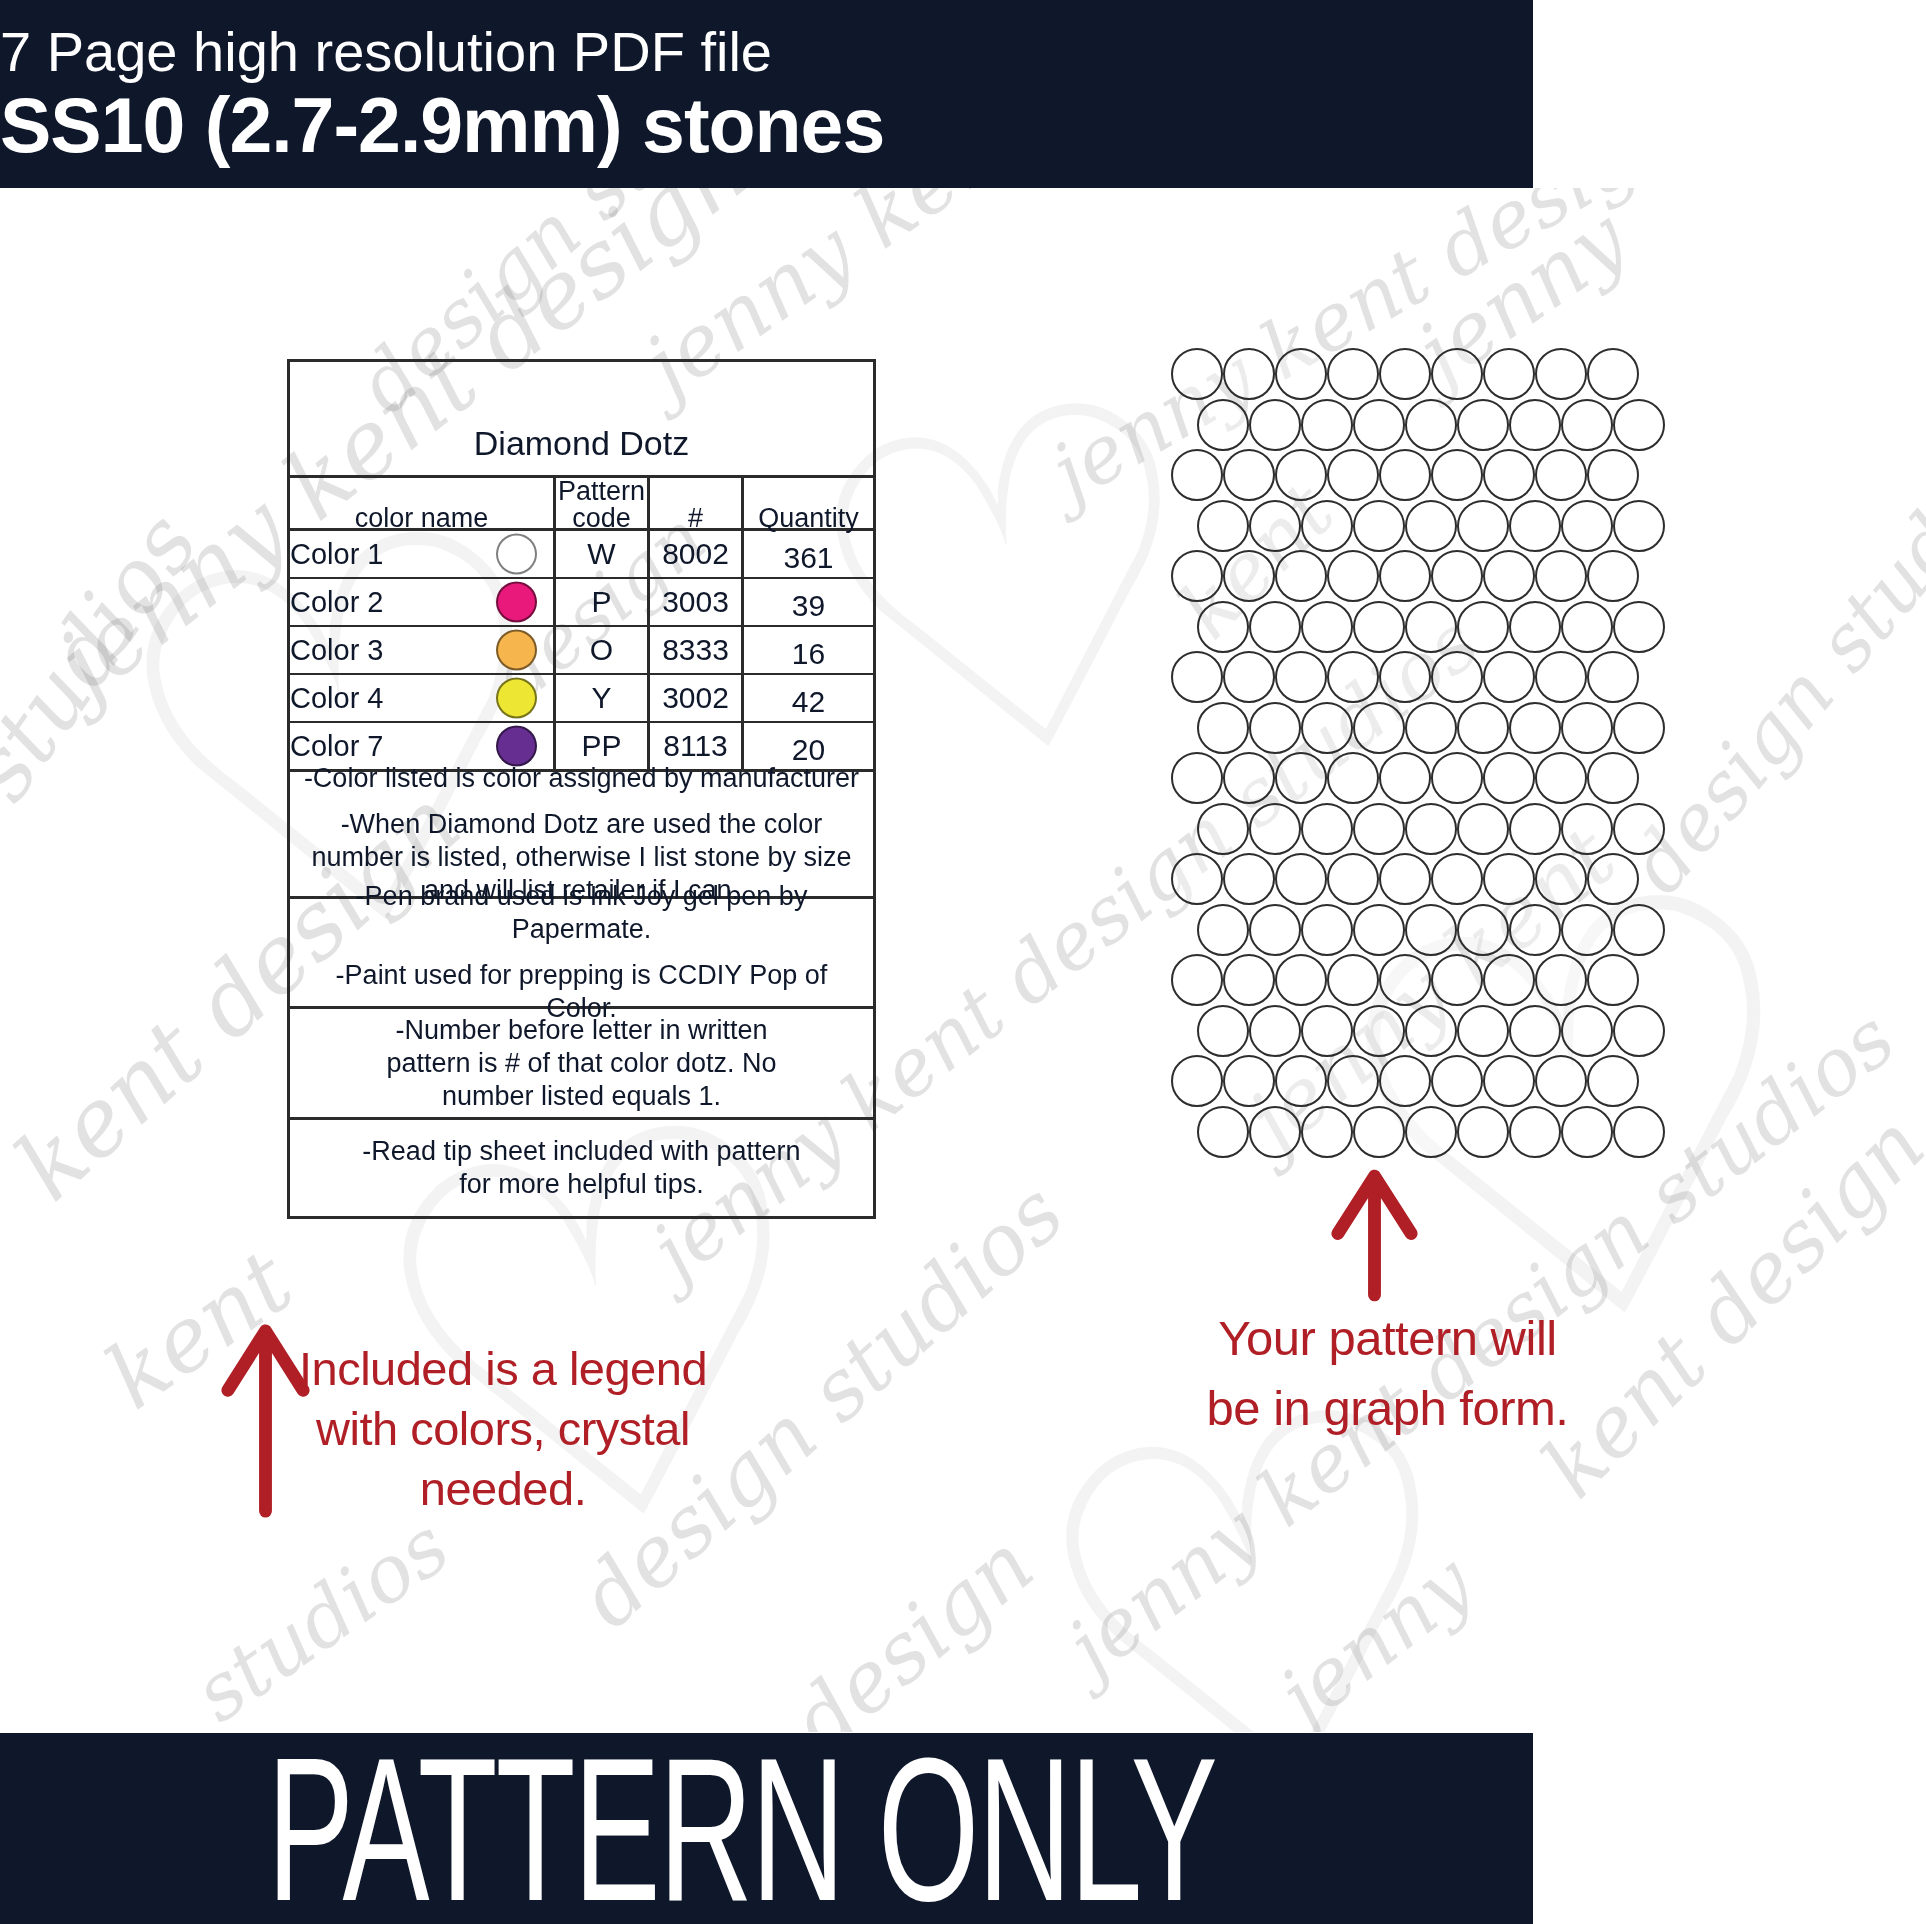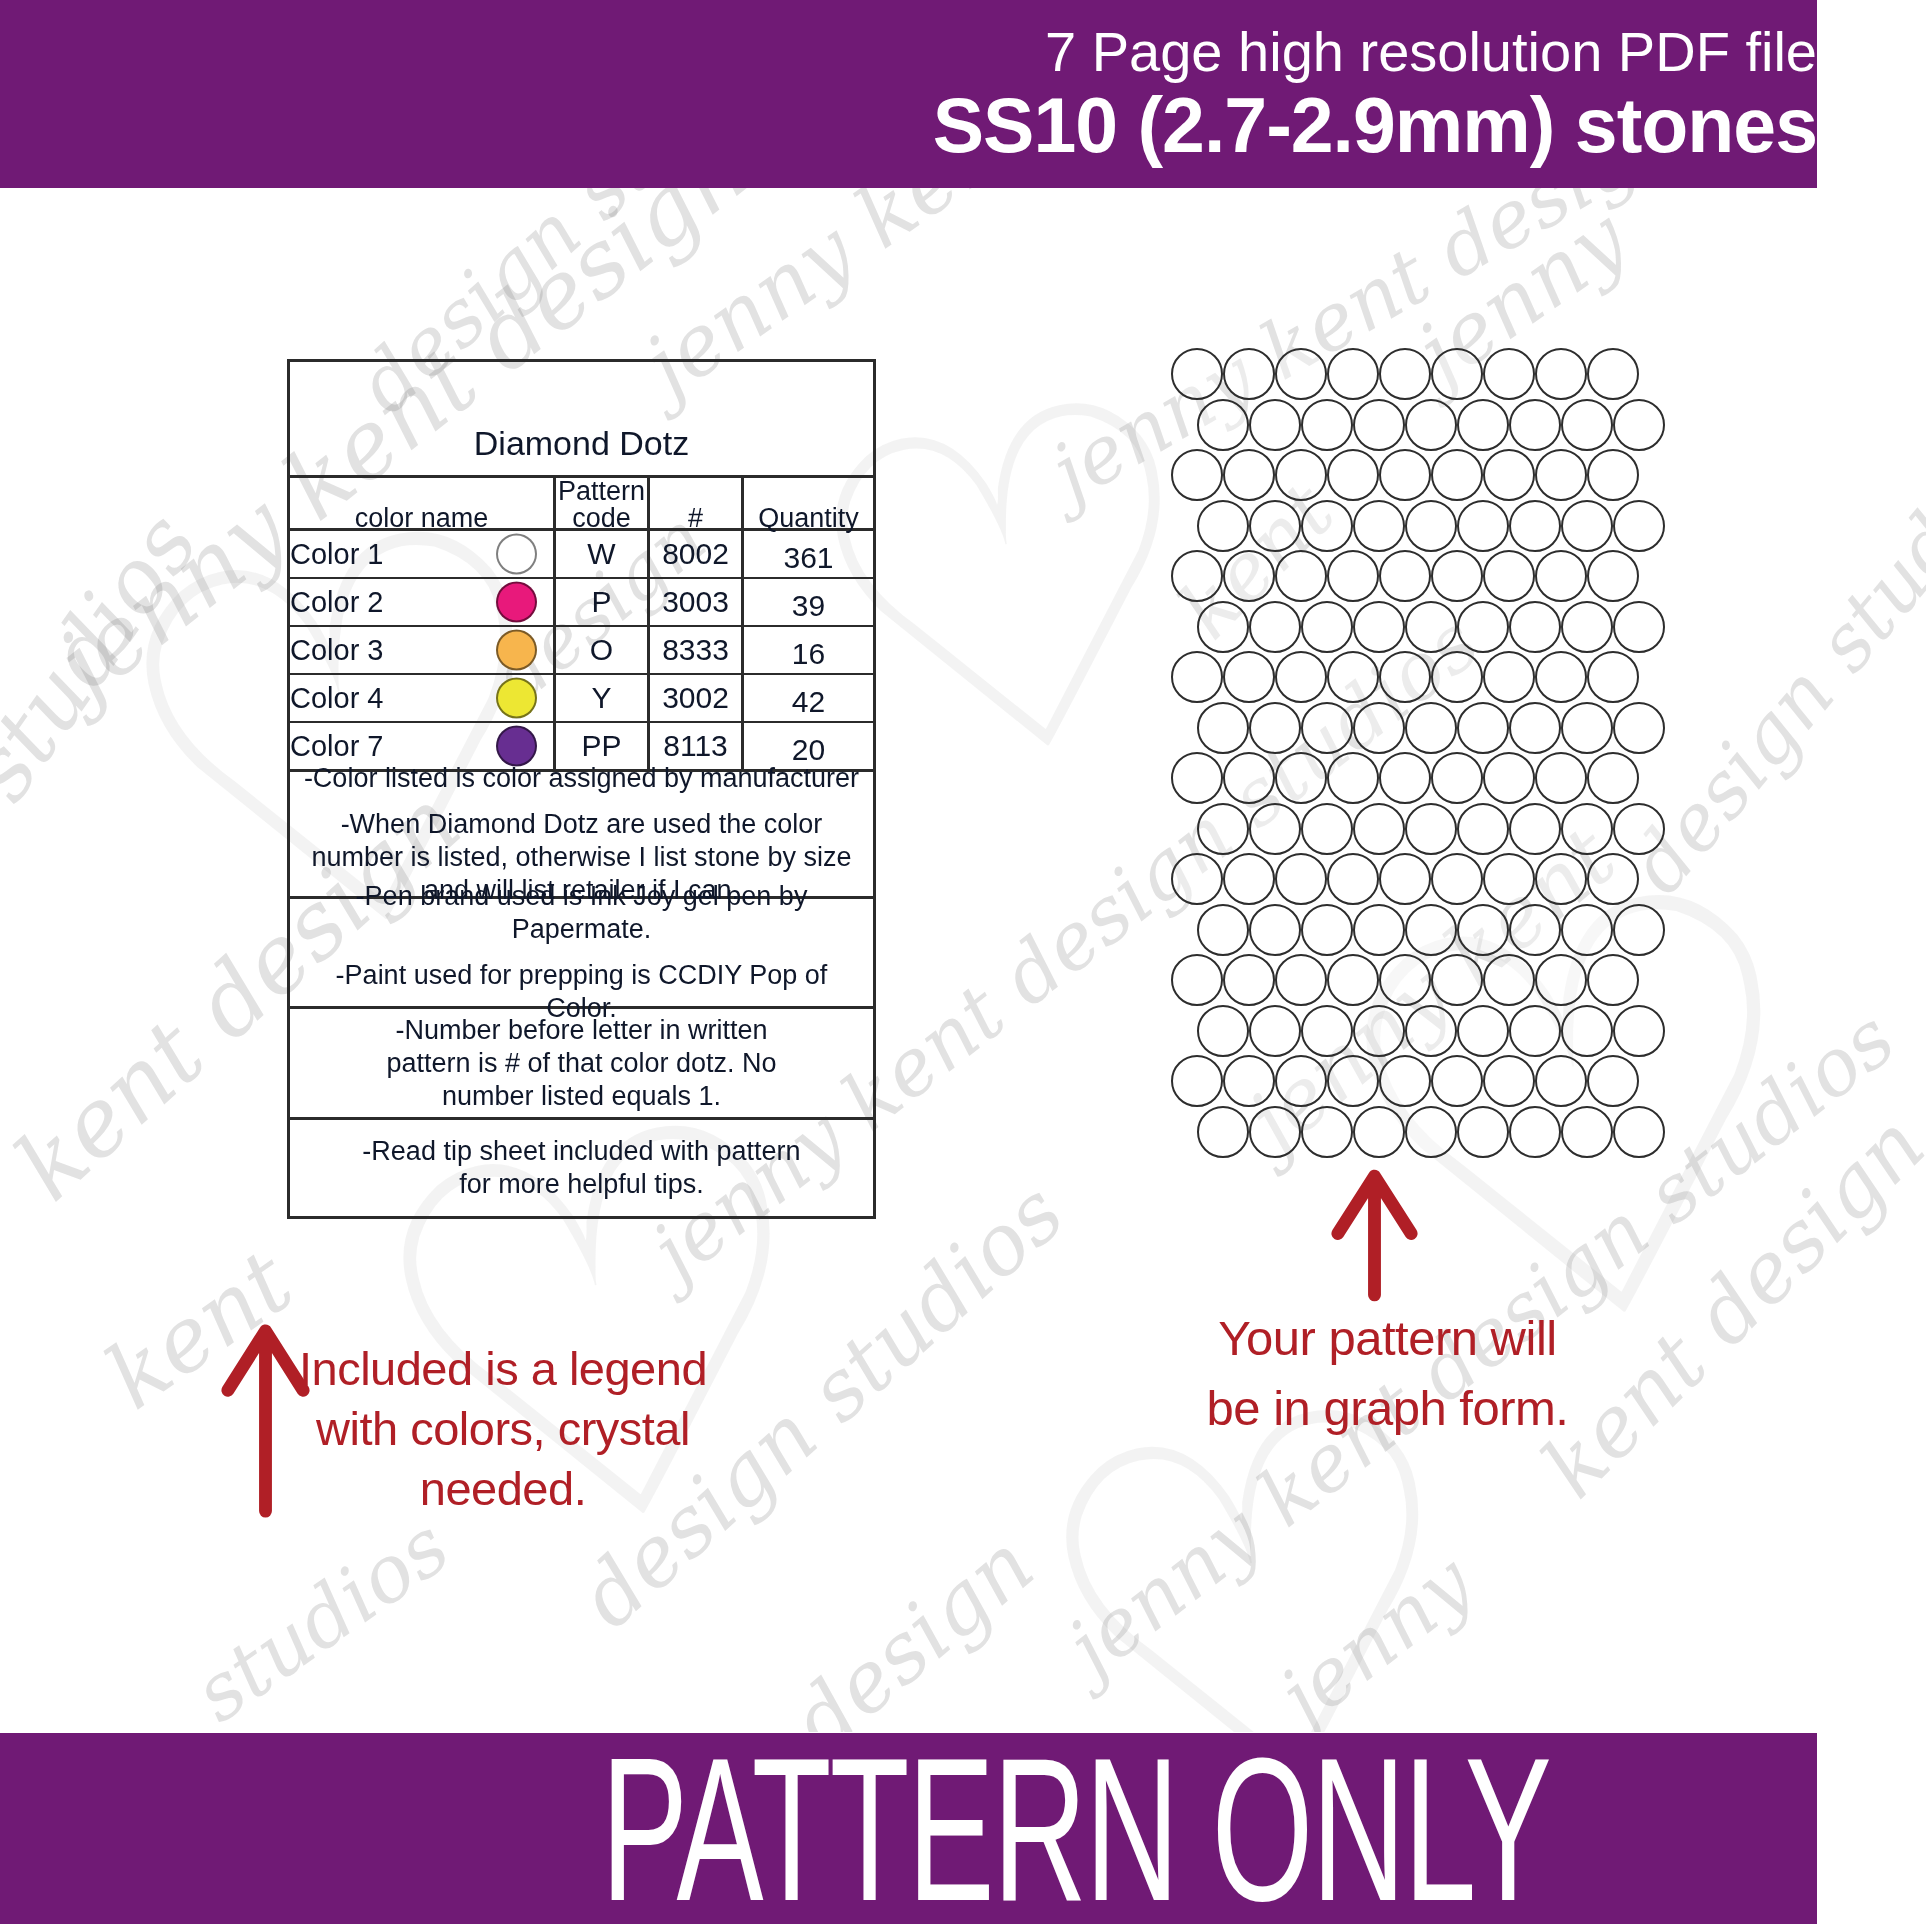--- a/index.html
+++ b/index.html
@@ -1,21 +1,21 @@
 <!DOCTYPE html>
 <html><head>
 <meta charset="utf-8">
 <style>
   html,body{margin:0;padding:0;background:#e9e9e9;}
   .page{position:relative;width:1927px;height:1925px;background:#ffffff;overflow:hidden;
         font-family:"Liberation Sans",sans-serif;}
 
   
-  .banner{position:absolute;left:0;width:1817px;background:#701a75;color:#fff;
-          display:flex;flex-direction:column;align-items:flex-end;justify-content:center;z-index:5;}
+  .banner{position:absolute;left:0;width:1533px;background:#0f172a;color:#fff;
+          display:flex;flex-direction:column;align-items:flex-start;justify-content:center;z-index:5;}
   .banner-top{top:0;height:188px;gap:2px;}
   .banner-top .l1{font-size:56px;line-height:61px;}
   .banner-top .l2{font-size:77px;font-weight:bold;line-height:83px;letter-spacing:-1px;}
   .banner-bottom{top:1733px;height:192px;}
   .banner-bottom .txt{font-size:204px;font-weight:400;white-space:nowrap;
           transform:scale(0.64,1.0);letter-spacing:-3px;line-height:192px;}
 
   
   .wm{position:absolute;left:0;top:188px;width:1927px;height:1544px;overflow:hidden;pointer-events:none;z-index:0;}
   .wm span{position:absolute;font-family:"DejaVu Serif",serif;font-style:italic;

